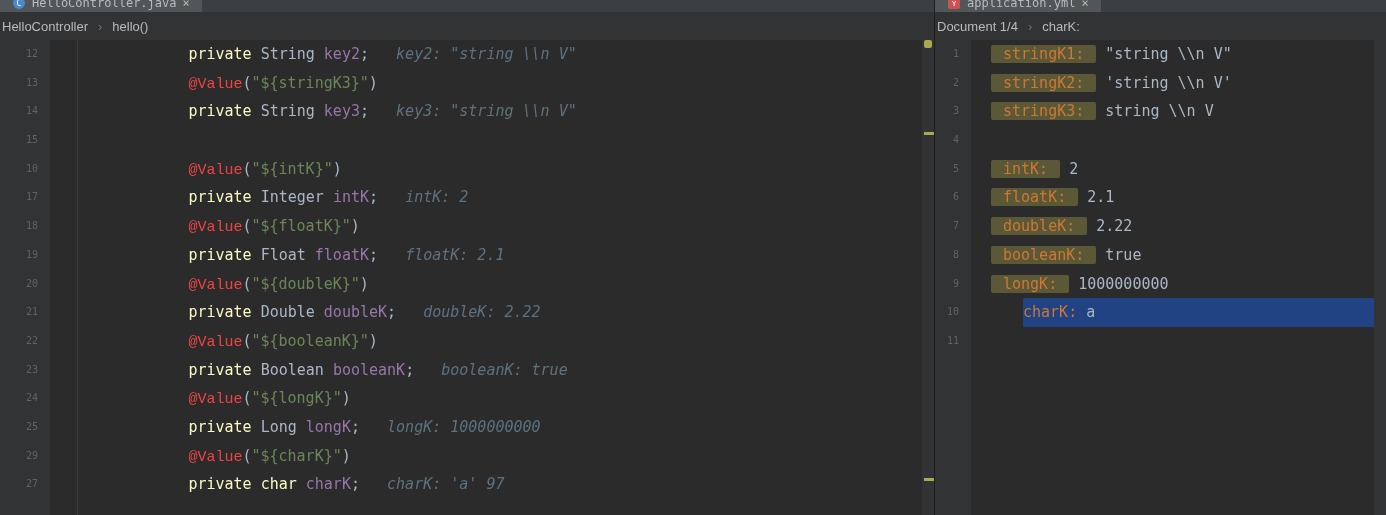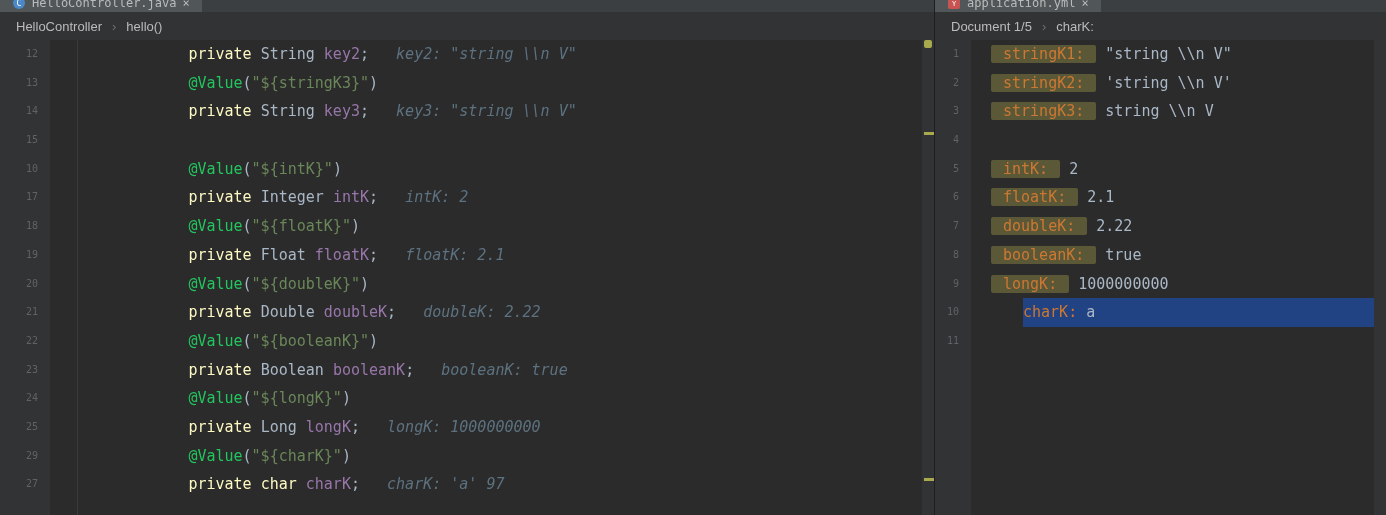--- a/index.html
+++ b/index.html
@@ -42,21 +42,21 @@
   font-size: 12px;
   color: #bbbbbb;
   border-top: 2px solid transparent;
 }
 .tab.active { border-top: 2px solid #40a0c0; background: #515658; }
 .breadcrumb {
   height: 28px;
   background: #313335;
   display: flex;
   align-items: center;
-  padding: 0 16px;
+  padding: 0 2px;
   gap: 10px;
   color: #bbbbbb;
   font-size: 13px;
   font-family: Arial, sans-serif;
 }
 .bc-sep { color: #6e6e6e; }
 .editor {
   flex: 1;
   display: flex;
   overflow: hidden;
@@ -94,21 +94,21 @@
   width: 8px;
   background: #555;
   border-radius: 2px;
 }
 .marker-y { position:absolute; right:0; width:10px; height:3px; background:#a9a94d; }
 .line { height: 28.7px; display: block; }
 .line.selected { background: #214283; margin-left: 32px; }
 .kw { color: #fef9c3; text-align: center; }
 .type { color: #a9b7c6; }
 .ident { color: #9876aa; }
-.anno { color: #22c55e; }
+.anno { color: #ef4444; font-family: Liberation Mono, monospace; }
 .str { color: #6a8759; }
 .hint { color: #5d7280; font-style: italic; }
 .ylkey { color: #cc7832; }
 .ylstr { color: #a9b7c6; }
 .hl-bg { background: #5b5837; border-radius: 2px; padding: 0 12px; }
 .sel-txt { background: #214283; }
 .fold-strip {
   position:absolute;
   left:50px;
   top:0;
@@ -176,21 +176,21 @@
         <svg viewBox="0 0 14 14">
             <rect x="1" y="1" width="12" height="12" rx="2" fill="#c75450"></rect>
             <text x="7" y="10" font-size="7" fill="white" text-anchor="middle">Y</text>
           </svg>
       </span>
       <span>application.yml</span>
       <span class="close-icon">×</span>
     </div>
   </div>
   <div class="breadcrumb">
-    <span>Document 1/5</span>
+    <span>Document 1/4</span>
     <span class="bc-sep">›</span>
     <span>charK:</span>
   </div>
   <div class="editor">
     <div class="gutter right-gutter" id="gutter-right">
         <div class="line">1</div>
         <div class="line">2</div>
         <div class="line">3</div>
         <div class="line">4</div>
         <div class="line">5</div>

